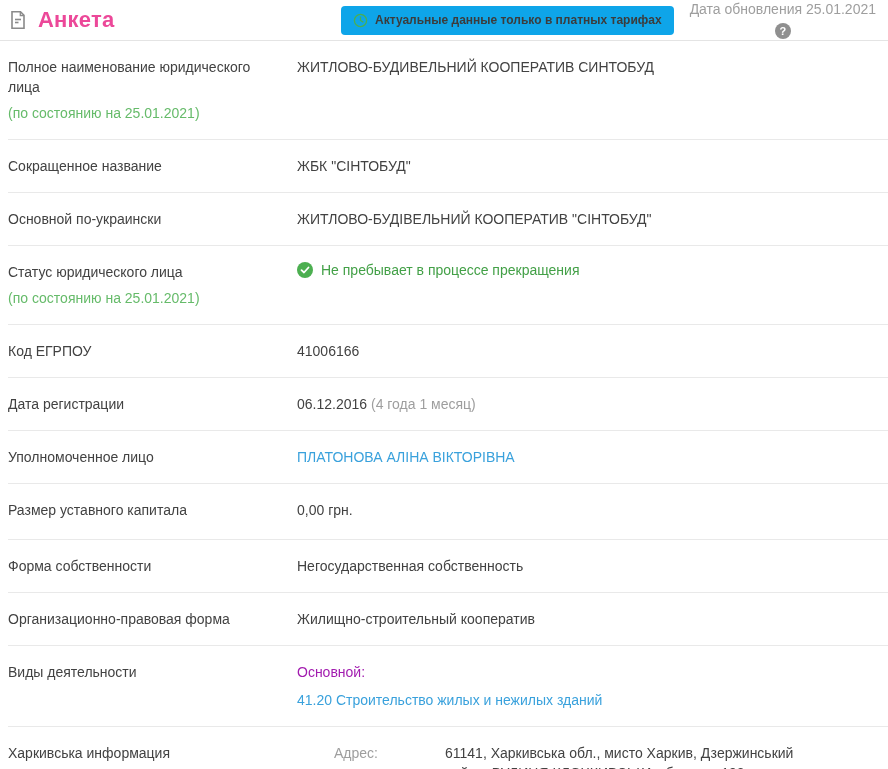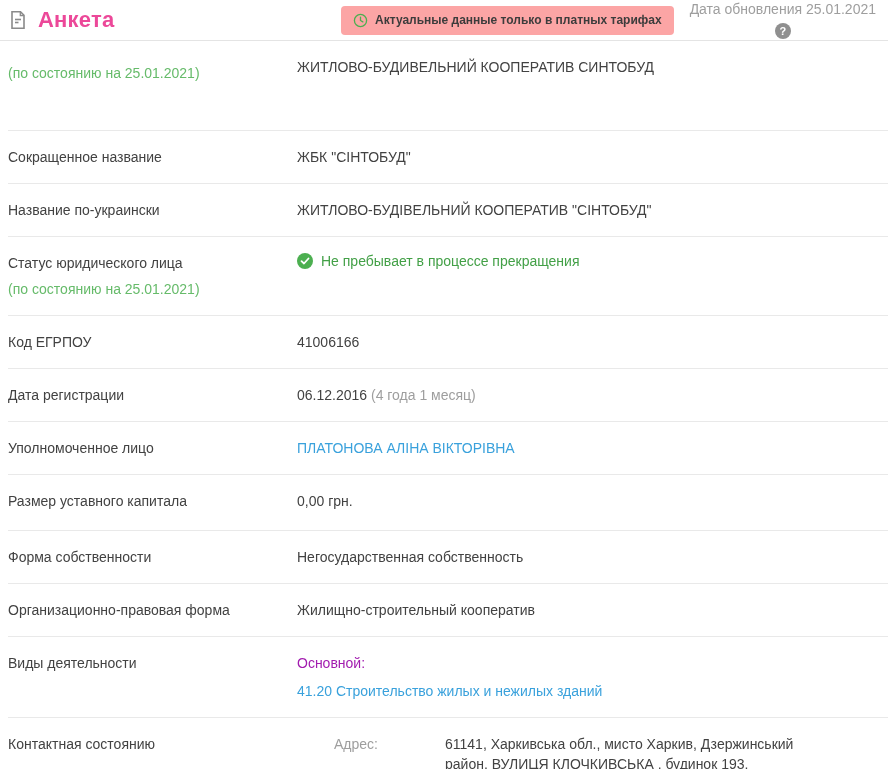--- a/index.html
+++ b/index.html
@@ -12,21 +12,21 @@
   
   .header {
     display: flex; align-items: center;
     height: 41px; padding: 0 12px 0 8px;
     border-bottom: 1px solid #e4e4e4;
   }
   .doc-icon { width: 20px; height: 20px; margin-right: 10px; flex: 0 0 auto; }
   .page-title { font-size: 22px; font-weight: bold; color: #ec4899; letter-spacing: .2px; }
   .badge {
     margin-left: auto; display: flex; align-items: center; gap: 7px;
-    background: #fca5a5; border-radius: 4px; padding: 7px 12px;
+    background: #0ea5e9; border-radius: 4px; padding: 7px 12px;
     font-size: 12px; font-weight: bold; color: #3c3c3c; white-space: nowrap;
   }
   .clock-icon { width: 15px; height: 15px; flex: 0 0 auto; }
   .update-date {
     margin-left: 16px; display: flex; align-items: center; gap: 6px;
     color: #9e9e9e; font-size: 14px; white-space: nowrap; flex-direction: column;
   }
   .q-icon {
     width: 16px; height: 16px; border-radius: 50%;
     background: #8f8f8f; color: #fff; font-size: 11px; font-weight: bold;
@@ -84,32 +84,33 @@
   <div class="update-date">
     <span>Дата обновления 25.01.2021</span>
     <span class="q-icon">?</span>
   </div>
 </div>
 
 <div class="rows">
 
   <div class="row" style="min-height:90px">
     <div>
+      <div class="label">Полное наименование юридического лица</div>
       <div class="sublabel">(по состоянию на 25.01.2021)</div>
     </div>
     <div class="value">ЖИТЛОВО-БУДИВЕЛЬНИЙ КООПЕРАТИВ СИНТОБУД</div>
   </div>
 
   <div class="row">
     <div class="label">Сокращенное название</div>
     <div class="value">ЖБК "СІНТОБУД"</div>
   </div>
 
   <div class="row">
-    <div class="label">Название по-украински</div>
+    <div class="label">Основной по-украински</div>
     <div class="value">ЖИТЛОВО-БУДІВЕЛЬНИЙ КООПЕРАТИВ "СІНТОБУД"</div>
   </div>
 
   <div class="row" style="min-height:66px">
     <div>
       <div class="label">Статус юридического лица</div>
       <div class="sublabel">(по состоянию на 25.01.2021)</div>
     </div>
     <div class="status-value">
       <span class="check-icon">
@@ -160,21 +161,21 @@
     <div class="label">Виды деятельности</div>
     <div>
       <div class="value-line muted">Основной:</div>
       <div class="value-line">
         <a class="link">41.20 Строительство жилых и нежилых зданий</a>
       </div>
     </div>
   </div>
 
   <div class="row">
-    <div class="label">Контактная состоянию</div>
+    <div class="label">Харкивська информация</div>
     <div class="contact-table">
       <div class="contact-row">
         <div class="contact-key">Адрес:</div>
         <div class="contact-val">61141, Харкивська обл., мисто Харкив, Дзержинський район, ВУЛИЦЯ КЛОЧКИВСЬКА , будинок 193, квартира 634</div>
       </div>
 
     </div>
   </div>
 
 </div>

